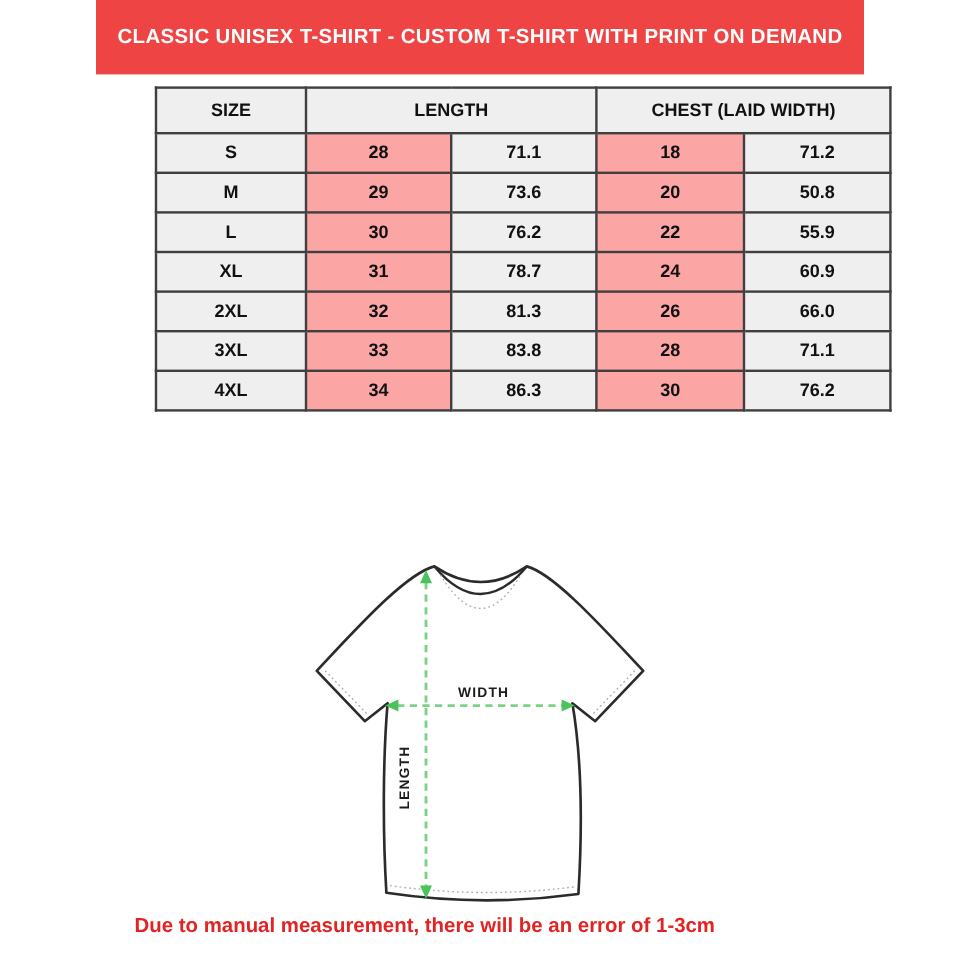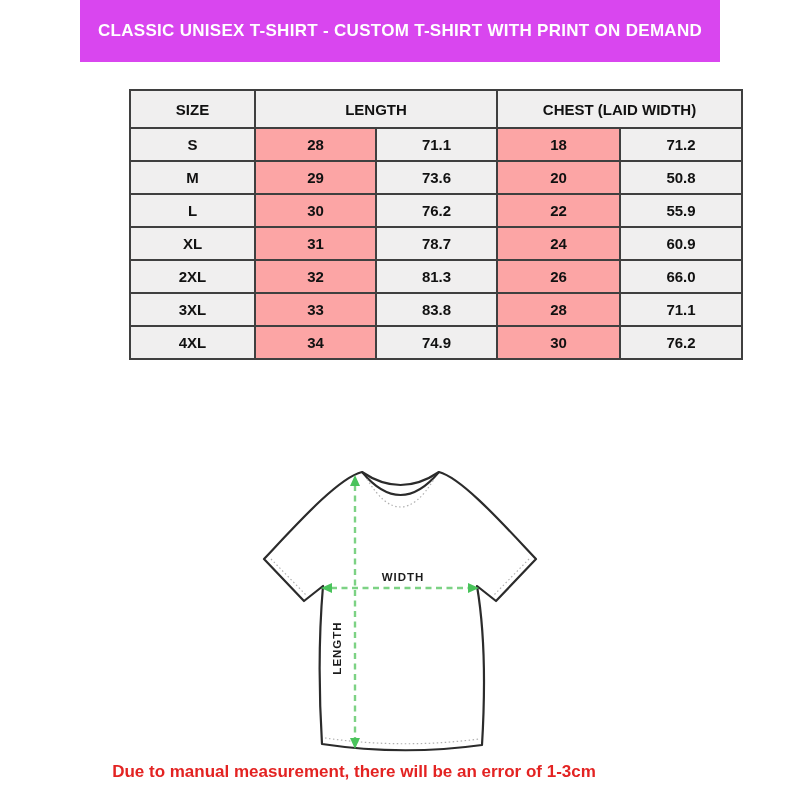--- a/index.html
+++ b/index.html
@@ -4,28 +4,28 @@
 <style>
   html,body{margin:0;padding:0;}
   body{
     width:800px;height:800px;position:relative;overflow:hidden;
     background:#ffffff;
     font-family:"Liberation Sans", sans-serif;
   }
   
   .banner{
     position:absolute;left:80px;top:0;width:640px;height:62px;
-    background:#d946ef;display:flex;align-items:center;justify-content:center;
+    background:#ef4444;display:flex;align-items:center;justify-content:center;
   }
   .banner-title{
     color:#ffffff;font-size:17px;font-weight:bold;letter-spacing:.3px;
     text-align:center;white-space:nowrap;
   }
   
-  .chart-wrap{position:absolute;left:94px;top:89px;padding-left:35px;}
+  .chart-wrap{position:absolute;left:94px;top:72px;padding-left:35px;}
   table.size-chart{
     border-collapse:collapse;table-layout:fixed;width:612px;
     border:2px solid #3f3f3f;
   }
   .size-chart th,.size-chart td{
     border:2px solid #3f3f3f;text-align:center;vertical-align:middle;
     font-size:15px;font-weight:bold;color:#111;padding:0;
   }
   .size-chart th{height:36px;background:#f0efef;}
   .size-chart td{height:31px;background:#fca5a5;}
@@ -101,21 +101,21 @@
         <tr>
           <td class="c-size">3XL</td>
           <td>33</td>
           <td class="c-gray">83.8</td>
           <td>28</td>
           <td class="c-gray">71.1</td>
         </tr>
         <tr>
           <td class="c-size">4XL</td>
           <td>34</td>
-          <td class="c-gray">74.9</td>
+          <td class="c-gray">86.3</td>
           <td>30</td>
           <td class="c-gray">76.2</td>
         </tr>
       </tbody>
   </table>
 </div>
 
 <div class="shirt-wrap">
   <svg width="320" height="310" viewBox="0 0 320 310">
 

